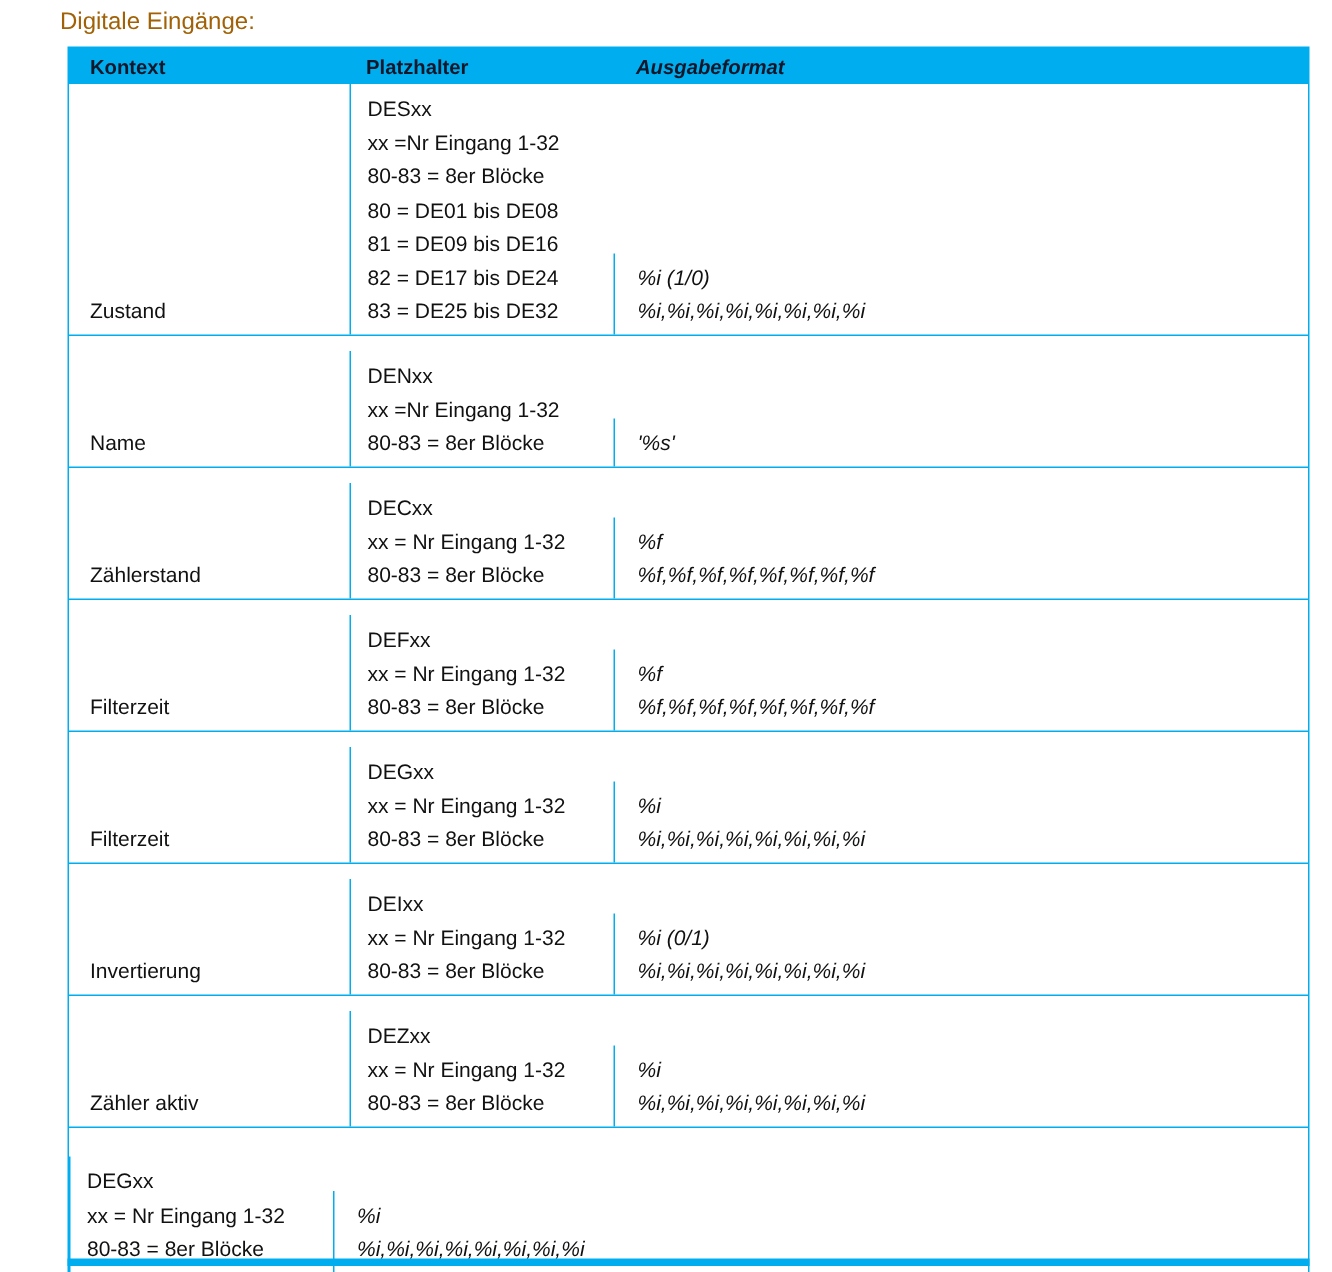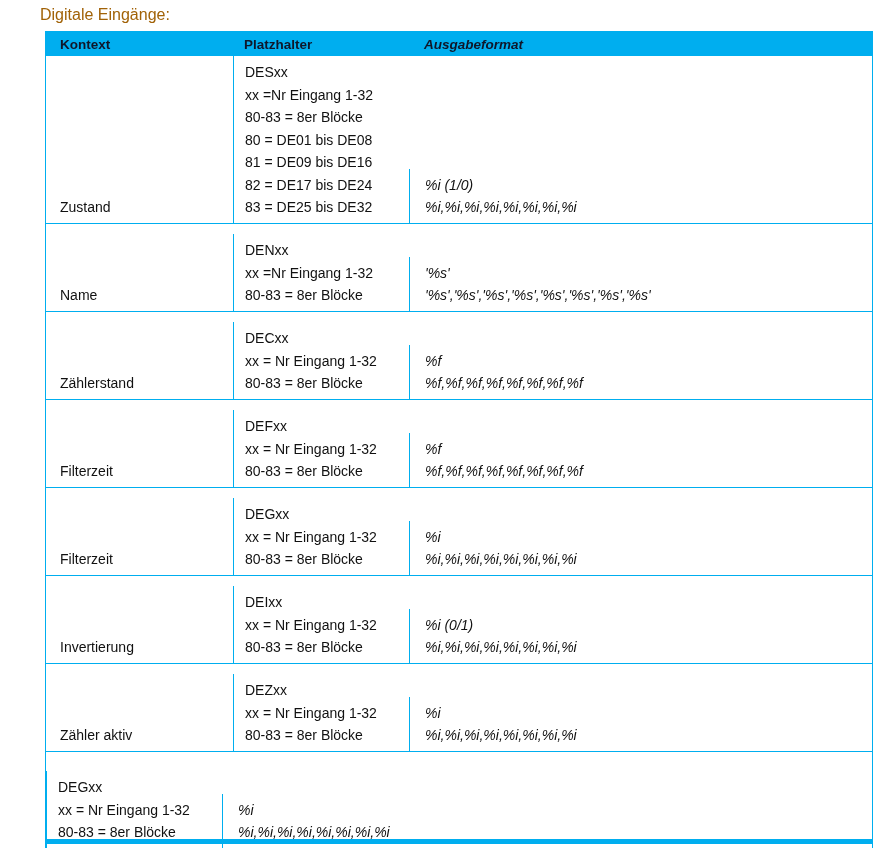--- a/index.html
+++ b/index.html
@@ -81,21 +81,20 @@
 
   <div class="trow">
     <div class="cell c1">Name</div>
     <div class="cell c2">
             <div class="line">DENxx</div>
             <div class="line">xx =Nr Eingang 1-32</div>
             <div class="line">80-83 = 8er Blöcke</div>
           </div>
     <div class="cell c3">
             <div class="line">'%s'</div>
-            <div class="line">'%s','%s','%s','%s','%s','%s','%s','%s'</div>
           </div>
   </div>
 
   <div class="trow">
     <div class="cell c1">Zählerstand</div>
     <div class="cell c2">
             <div class="line">DECxx</div>
             <div class="line">xx = Nr Eingang 1-32</div>
             <div class="line">80-83 = 8er Blöcke</div>
           </div>

